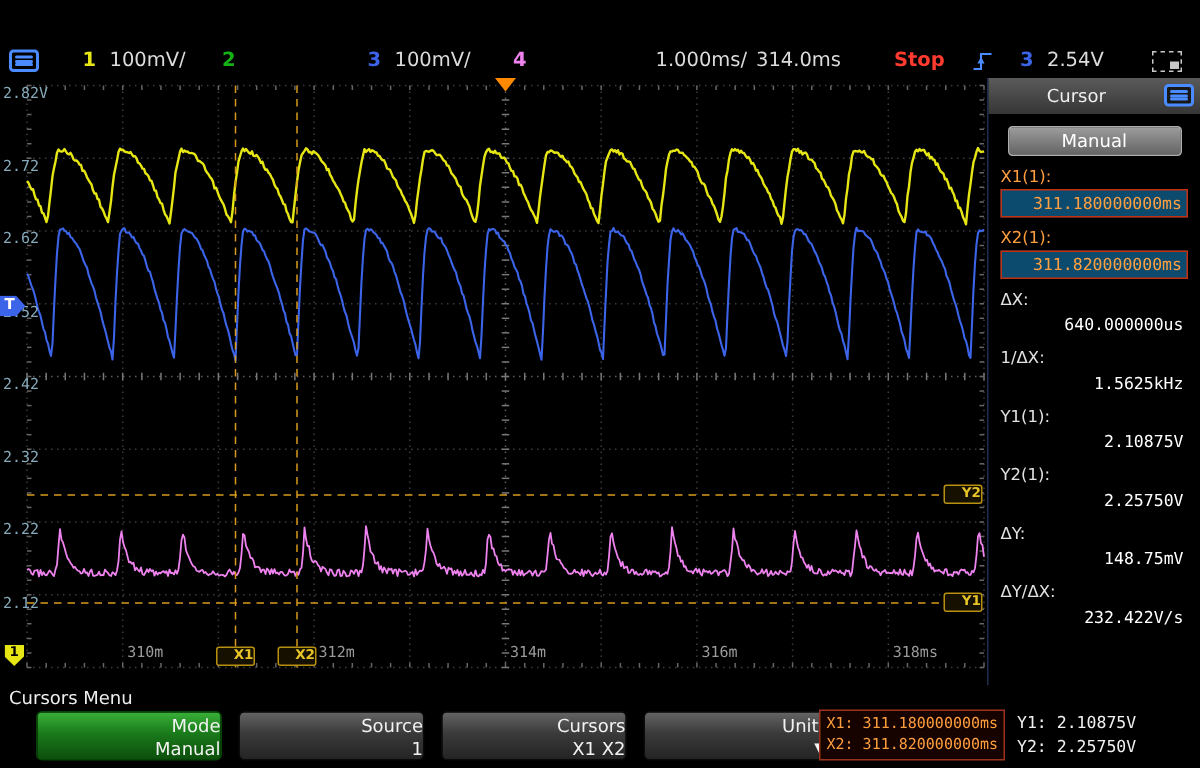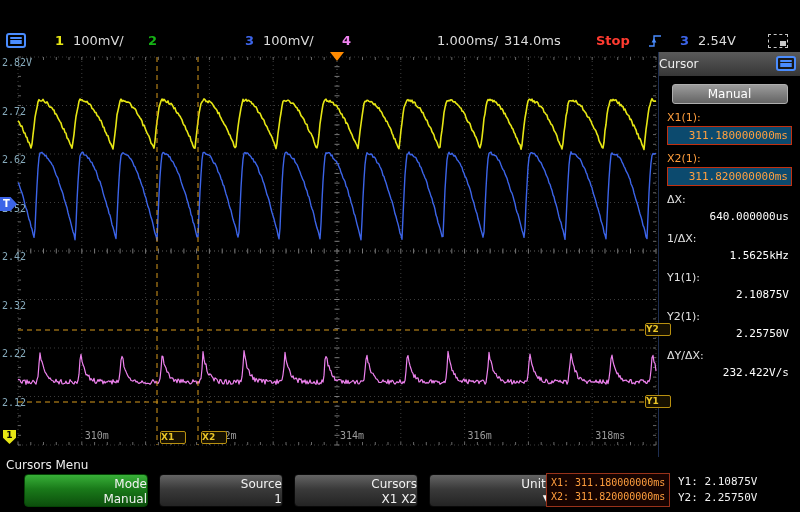--- a/index.html
+++ b/index.html
@@ -25,33 +25,33 @@
   .trig-icon{position:absolute;left:648px;top:3px;}
   .shot-icon{position:absolute;left:768px;top:4px;width:20px;height:14px;border:1px dashed #c8c8c8;box-sizing:border-box;}
   .shot-icon::after{content:"";position:absolute;right:1px;bottom:1px;width:6px;height:5px;background:#c8c8c8;}
 
   
   .main{position:absolute;left:0;top:52px;width:800px;height:405px;display:flex;}
   .plot{position:relative;width:658px;height:405px;flex:none;background:#000;}
   .plot svg{position:absolute;left:0;top:0;}
   .vlabel{position:absolute;left:2px;font-family:"DejaVu Sans Mono",monospace;font-size:10px;color:#86aabb;z-index:2;}
   .tlabel{position:absolute;font-family:"DejaVu Sans Mono",monospace;font-size:10px;color:#9a9a9a;z-index:2;}
-  .ctag{position:absolute;width:26px;height:13px;box-sizing:border-box;line-height:11px;text-align:left;
-        font-size:9px;font-weight:bold;color:#e8c428;background:#161000;border:1px solid #b89010;border-radius:2px;z-index:5;margin-left:16px;}
+  .ctag{position:absolute;width:26px;height:13px;box-sizing:border-box;line-height:11px;text-align:right;
+        font-size:9px;font-weight:bold;color:#e8c428;background:#161000;border:1px solid #b89010;border-radius:2px;z-index:5;}
   .trig-pos{position:absolute;left:330px;top:0;width:0;height:0;border-left:7px solid transparent;border-right:7px solid transparent;border-top:9px solid #ff8a00;z-index:4;}
   .t-marker{position:absolute;left:0;top:145px;width:17px;height:14px;background:var(--ch3);color:#fff;
             font-size:10px;font-weight:bold;line-height:14px;padding-left:3px;box-sizing:border-box;
             clip-path:polygon(0 0,62% 0,100% 50%,62% 100%,0 100%);z-index:4;}
   .gnd-marker{position:absolute;left:3px;top:378px;width:13px;height:14px;background:var(--ch1);color:#000;
             font-size:9px;font-weight:bold;line-height:11px;text-align:center;
             clip-path:polygon(0 0,100% 0,100% 55%,50% 100%,0 55%);z-index:4;}
 
   
   .panel{position:relative;flex:1;background:#000;border-left:1px solid #1e2e50;}
-  .panel-head{position:relative;height:24px;background:linear-gradient(#5a5a5a,#363636);display:flex;align-items:center;padding-right:24px;color:#eee;font-size:12px;}
+  .panel-head{position:relative;height:24px;background:linear-gradient(#5a5a5a,#363636);display:flex;align-items:center;justify-content:center;padding-right:24px;color:#eee;font-size:12px;}
   .panel-mi{position:absolute;right:4px;top:4px;background:#181818;}
   .manual-btn{display:block;margin:8px auto 2px;width:116px;height:20px;background:linear-gradient(#9c9c9c,#646464);
               border:1px solid #aeaeae;border-radius:3px;color:#fff;font-family:inherit;font-size:12px;line-height:17px;text-align:center;padding:0;}
   .prow{margin:7px 8px 0;}
   .plbl{font-size:11px;color:#e2e2e2;}
   .pval{margin-top:2px;text-align:right;font-family:"DejaVu Sans Mono",monospace;font-size:11px;color:#fff;padding:2px 3px;}
   .prow.hl .plbl{color:#ff9e3d;}
   .prow.hl .pval{border:1px solid #c23010;background:#0c4a6e;color:#ffa040;}
 
   
@@ -458,20 +458,24 @@
           </div>
           <div class="prow">
             <div class="plbl">Y1(1):</div>
             <div class="pval">2.10875V</div>
           </div>
           <div class="prow">
             <div class="plbl">Y2(1):</div>
             <div class="pval">2.25750V</div>
           </div>
           <div class="prow">
+            <div class="plbl">ΔY:</div>
+            <div class="pval">148.75mV</div>
+          </div>
+          <div class="prow">
             <div class="plbl">ΔY/ΔX:</div>
             <div class="pval">232.422V/s</div>
           </div>
         </div>
     </aside>
   </div>
 
   <div class="bottom">
     <div class="menu-label">Cursors Menu</div>
     <div id="softkeys">

